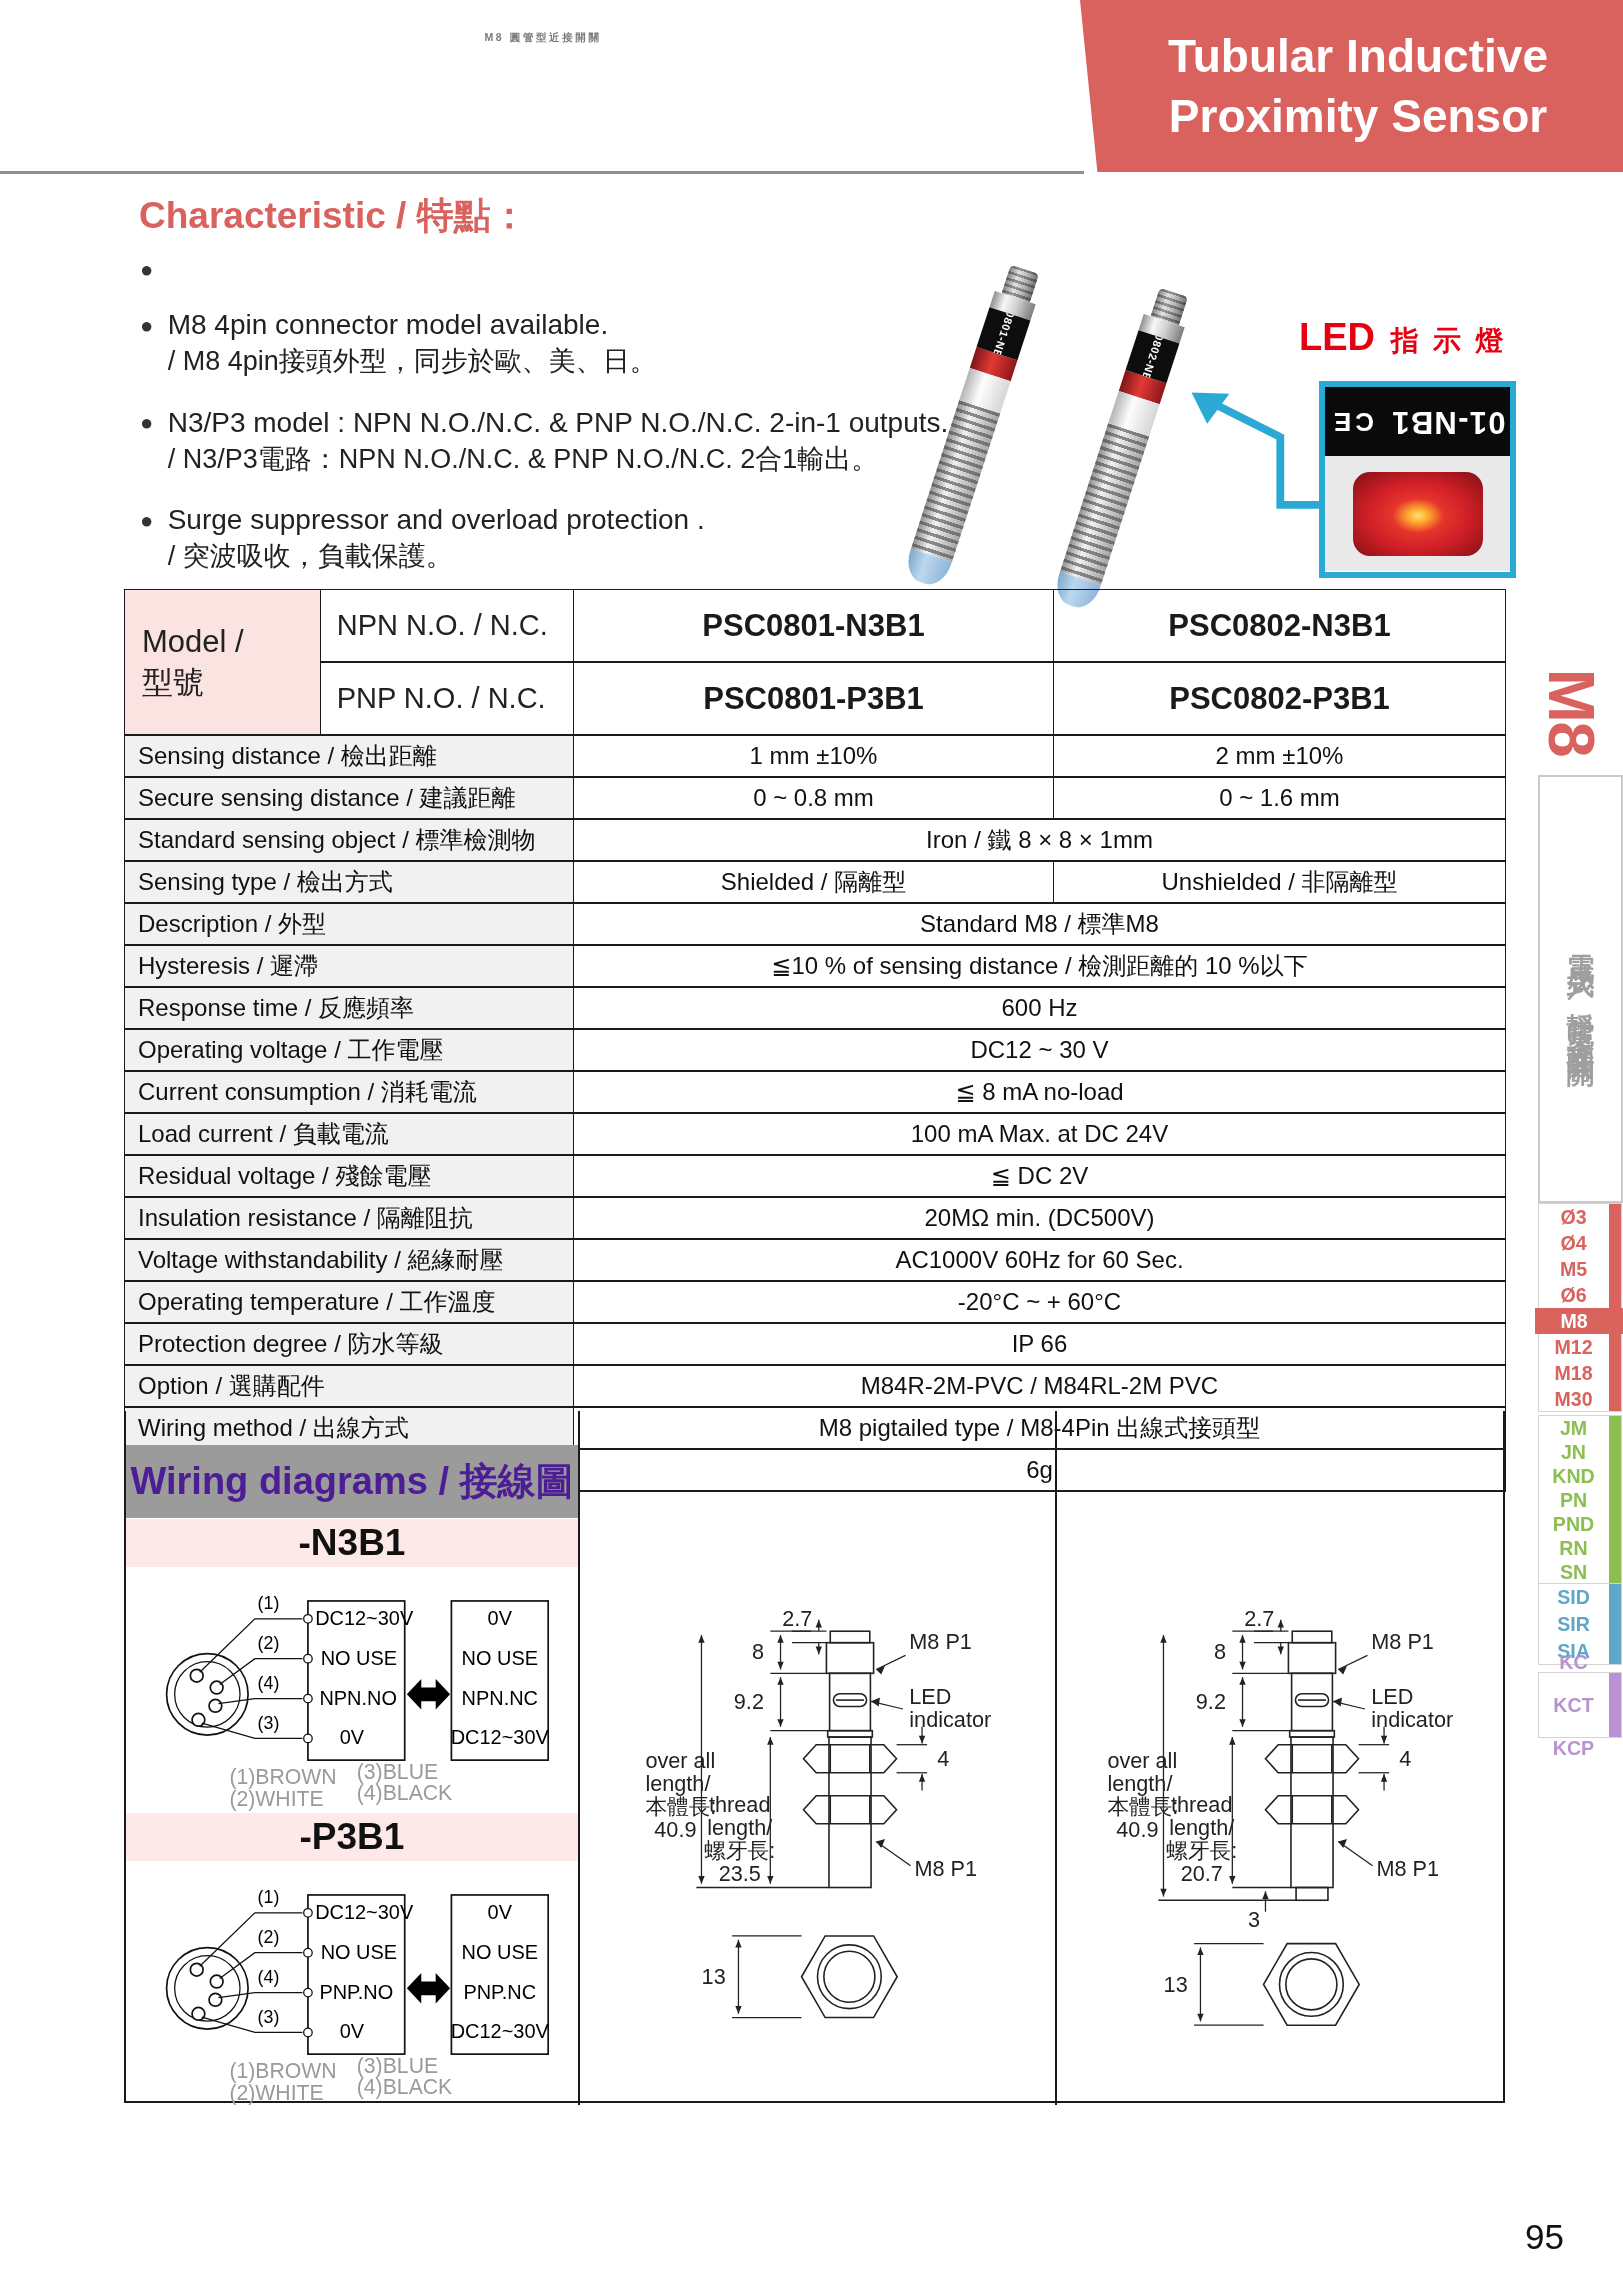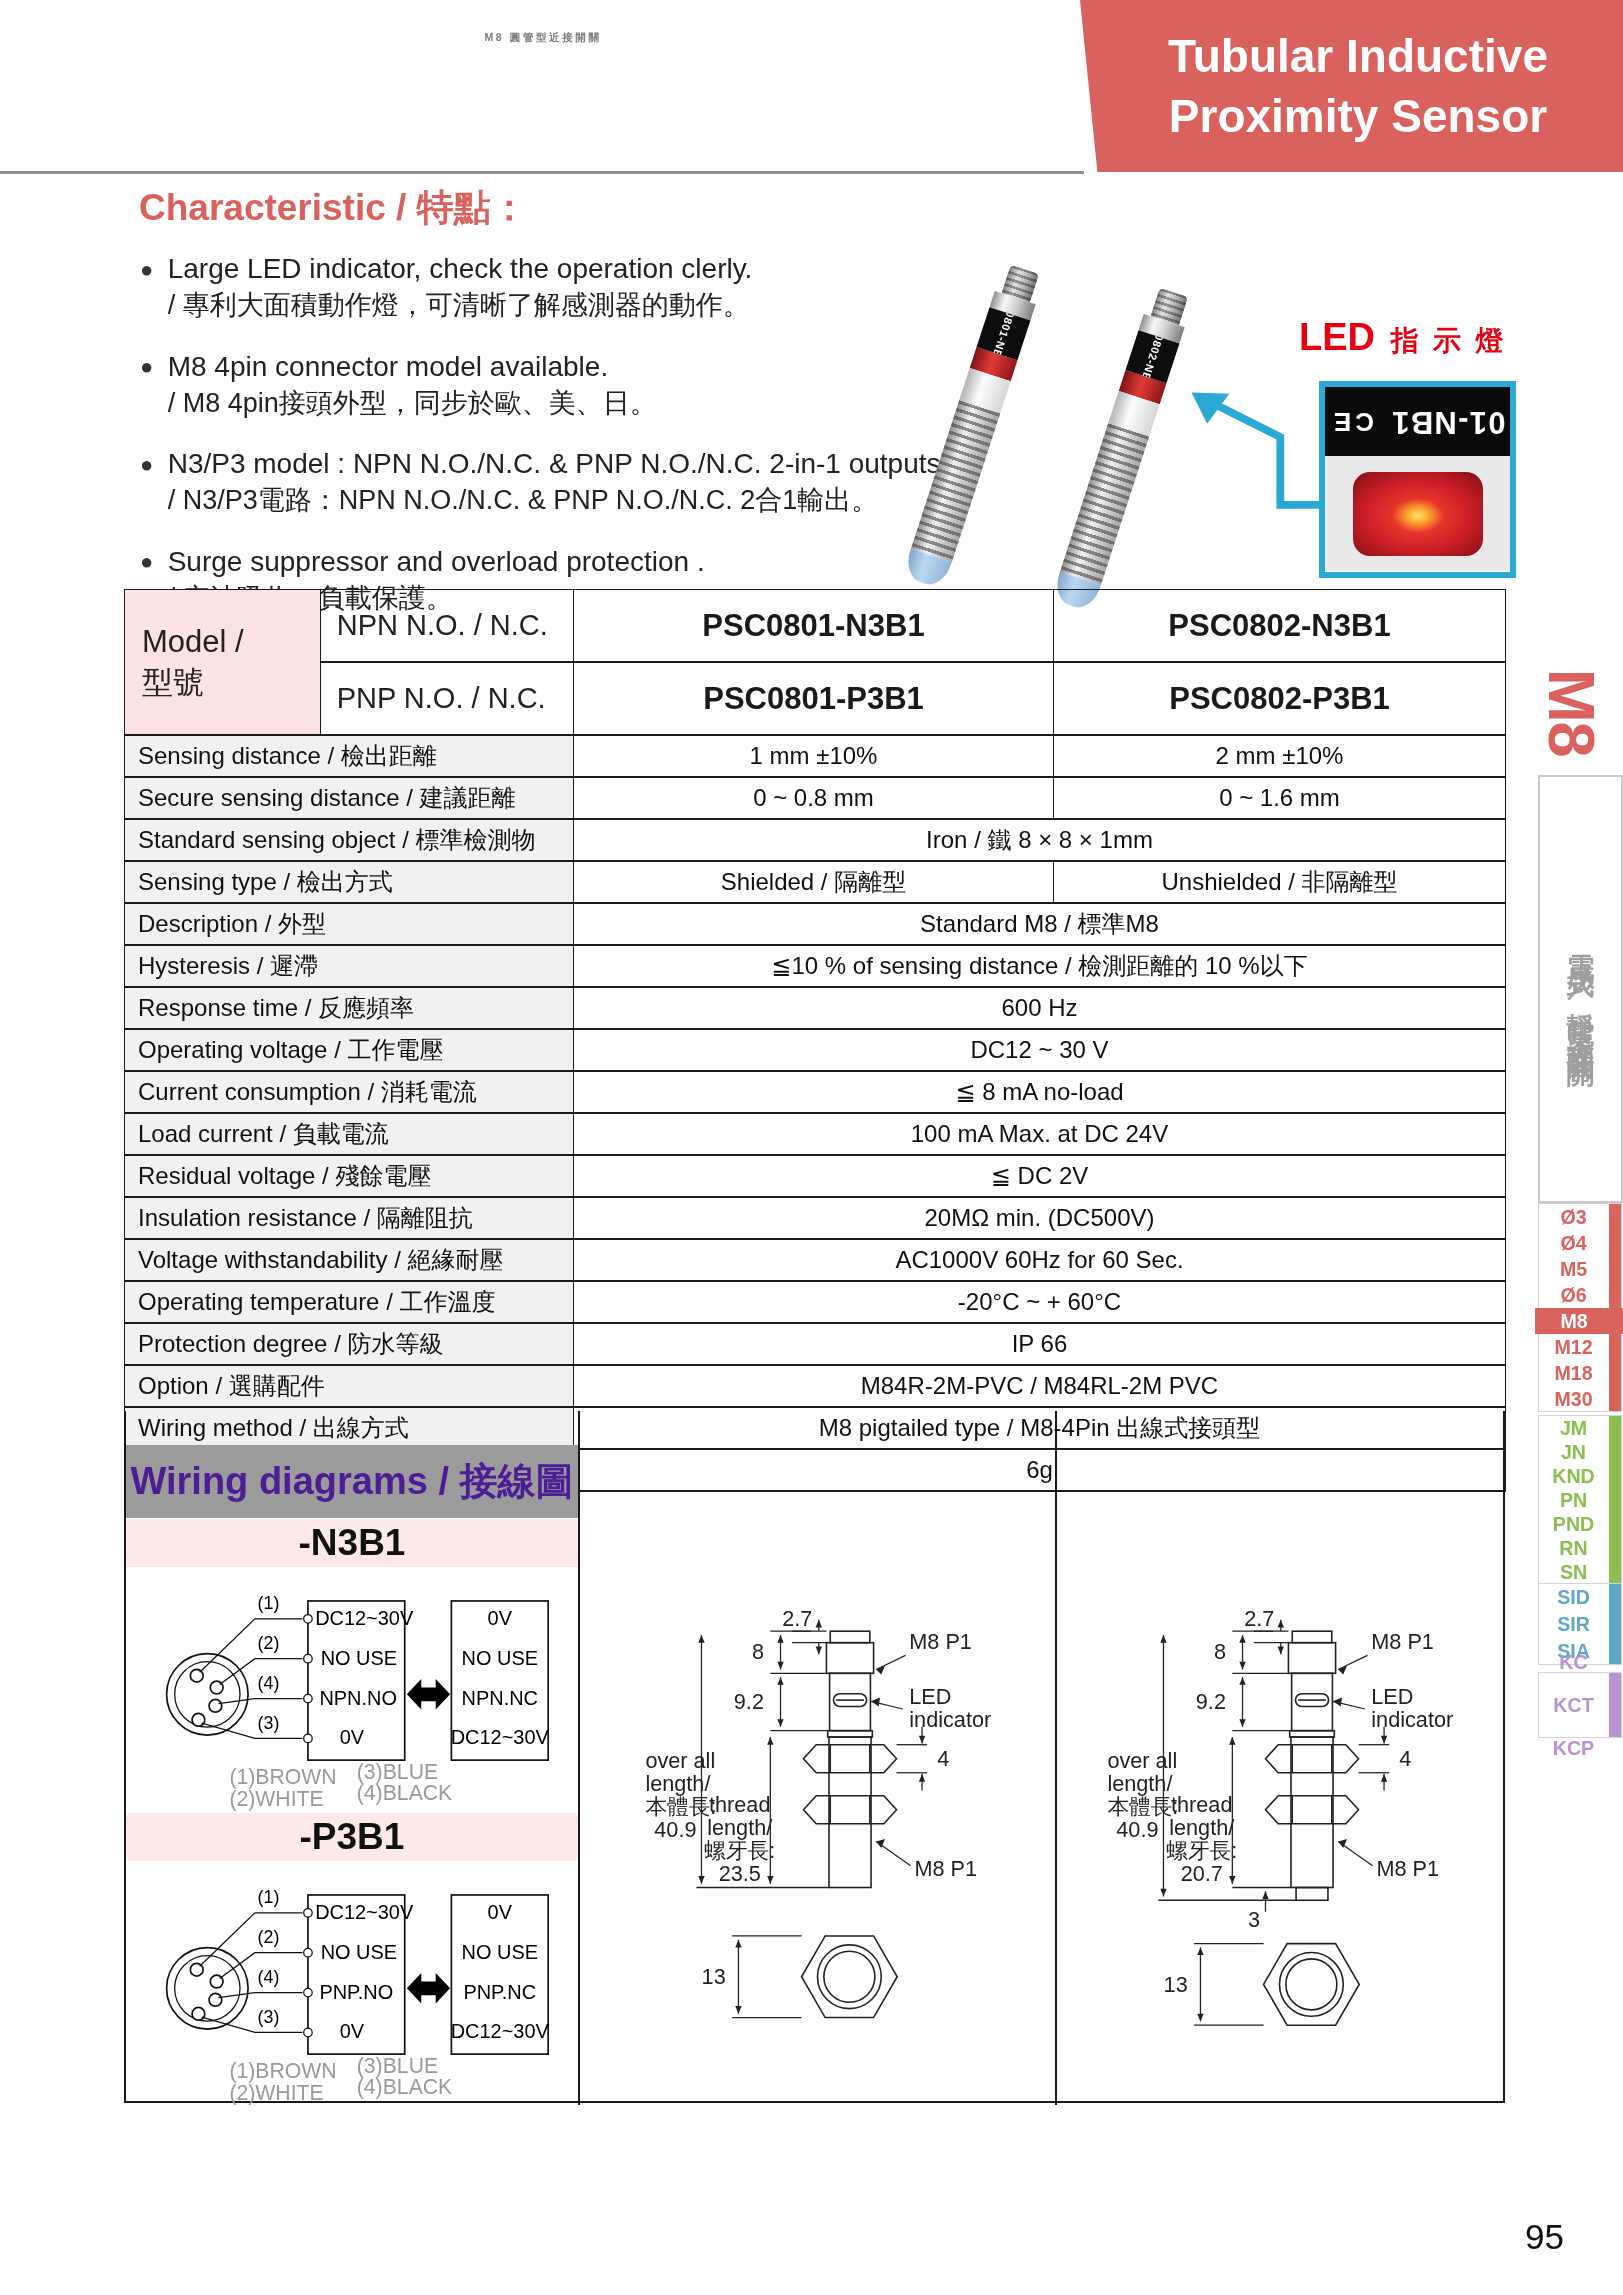--- a/index.html
+++ b/index.html
@@ -9,21 +9,21 @@
   
   .page-title{position:absolute;top:31px;left:0;width:1086px;text-align:center;
 ilt    font-size:80px;font-weight:bold;color:#7c7c7c;letter-spacing:2.6px;white-space:nowrap;}
   .badge{position:absolute;top:0;right:0;width:543px;height:172px;background:#D9625F;
     clip-path:polygon(0 0,100% 0,100% 100%,3.2% 100%);
     display:flex;flex-direction:column;justify-content:center;align-items:center;padding-left:13px;box-sizing:border-box;}
   .badge div{color:#fff;font-weight:bold;font-size:46px;line-height:60px;white-space:nowrap;}
   .title-rule{position:absolute;top:171px;left:0;width:1084px;height:3.3px;background:#8f8f8f;}
 
   
-  .char-heading{position:absolute;top:183px;left:139px;font-size:37px;font-weight:bold;color:#D9625F;}
+  .char-heading{position:absolute;top:191px;left:139px;font-size:37px;font-weight:bold;color:#D9625F;}
   .features{position:absolute;top:250px;left:140px;width:851px;}
   .feature{margin-bottom:23.6px;display:flex;}
   .feature .dot{font-size:22px;color:#333;margin:6.5px 14.4px 0 0;}
   .feature .ftxt{font-size:28px;line-height:37px;color:#222;}
   .feature .fzh{font-size:27px;}
 
   
   .product{position:absolute;top:258px;left:890px;width:628px;height:383px;}
   .sensor{position:absolute;width:43px;height:330px;display:flex;flex-direction:column;transform:rotate(18deg);}
   .sensor.s1{left:62px;top:3.3px;}
@@ -109,24 +109,20 @@
   <div class="badge">
     <div>Tubular Inductive</div>
     <div>Proximity Sensor</div>
   </div>
   <div class="title-rule"></div>
 
   <div class="char-heading">Characteristic / 特點：</div>
   <div class="features">
     <div class="feature">
         <span class="dot">●</span>
-      <div class="ftxt">
-          <div>Large LED indicator, check the operation clerly.</div>
-      <div class="fzh">/ 專利大面積動作燈，可清晰了解感測器的動作。</div>
-        </div>
       </div>
     <div class="feature">
         <span class="dot">●</span>
       <div class="ftxt">
           <div>M8 4pin connector model available.</div>
       <div class="fzh">/ M8 4pin接頭外型，同步於歐、美、日。</div>
         </div>
       </div>
     <div class="feature">
         <span class="dot">●</span>

